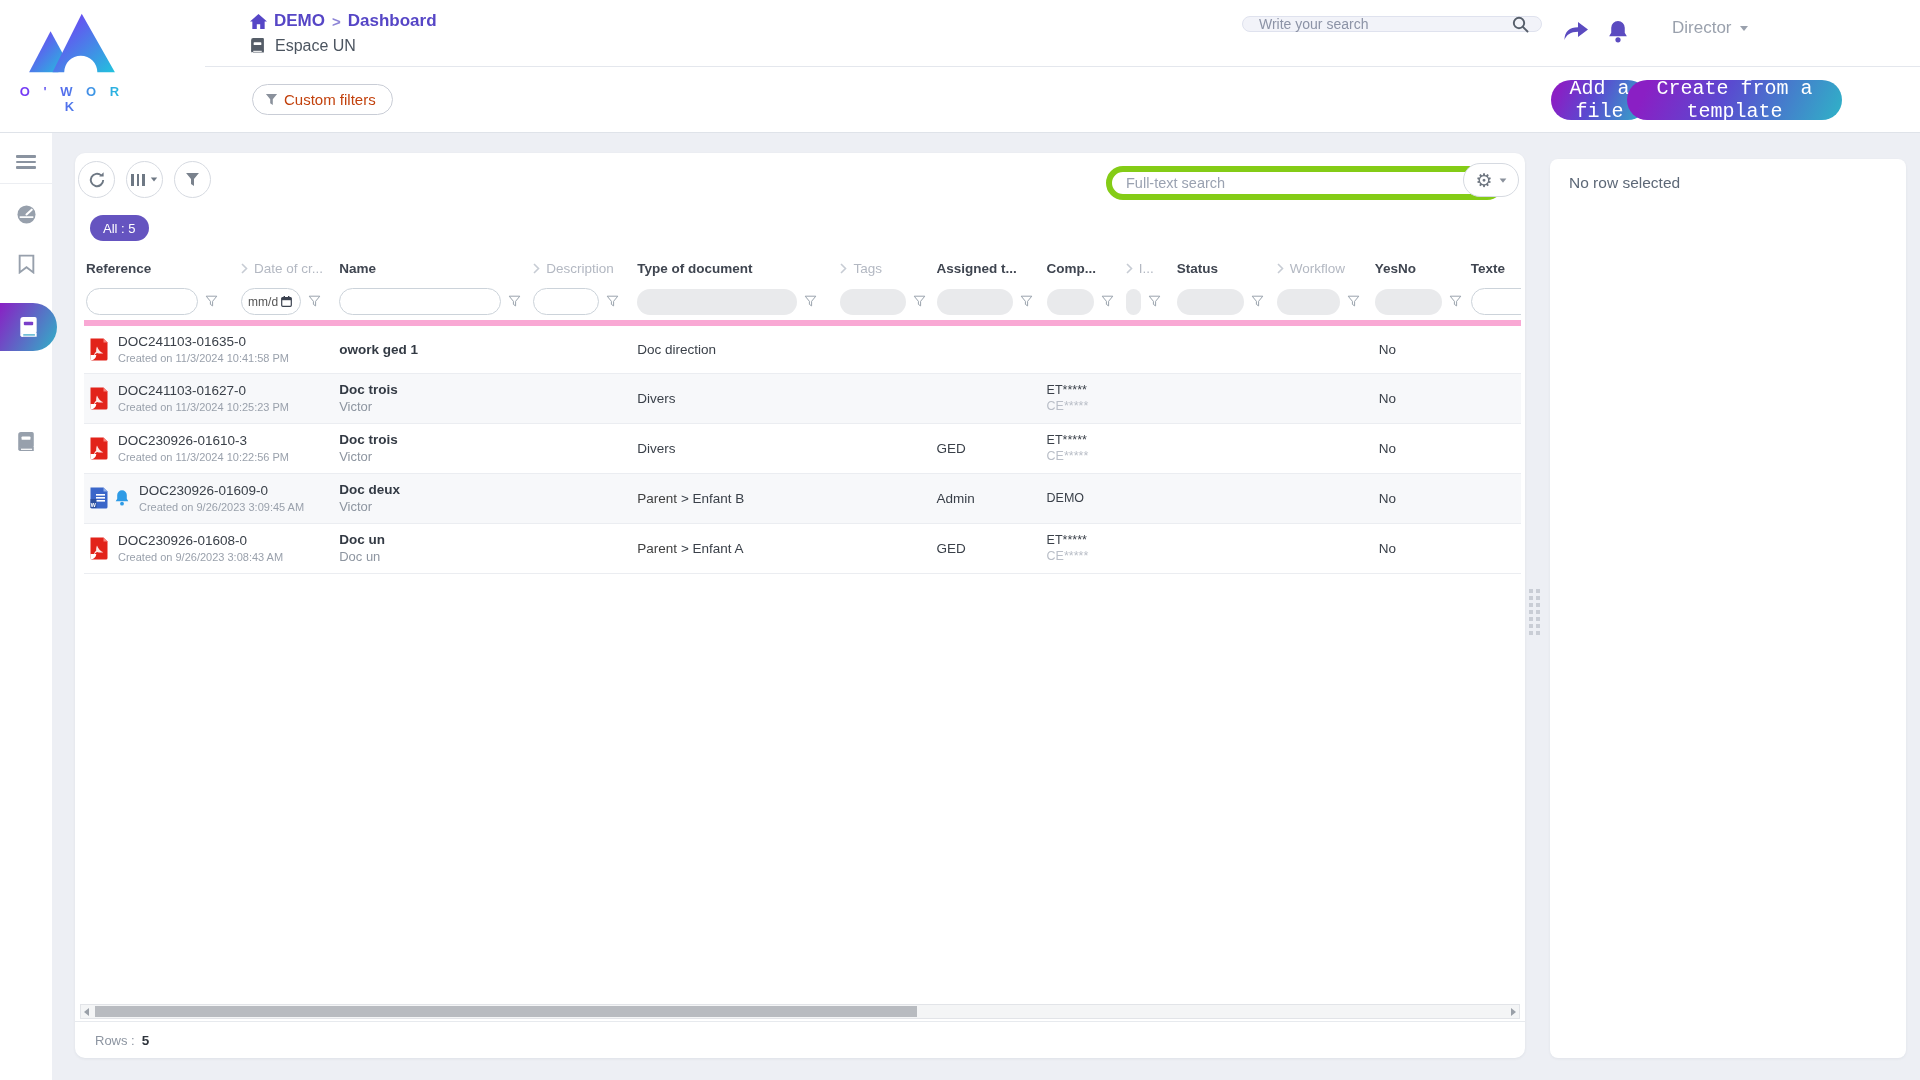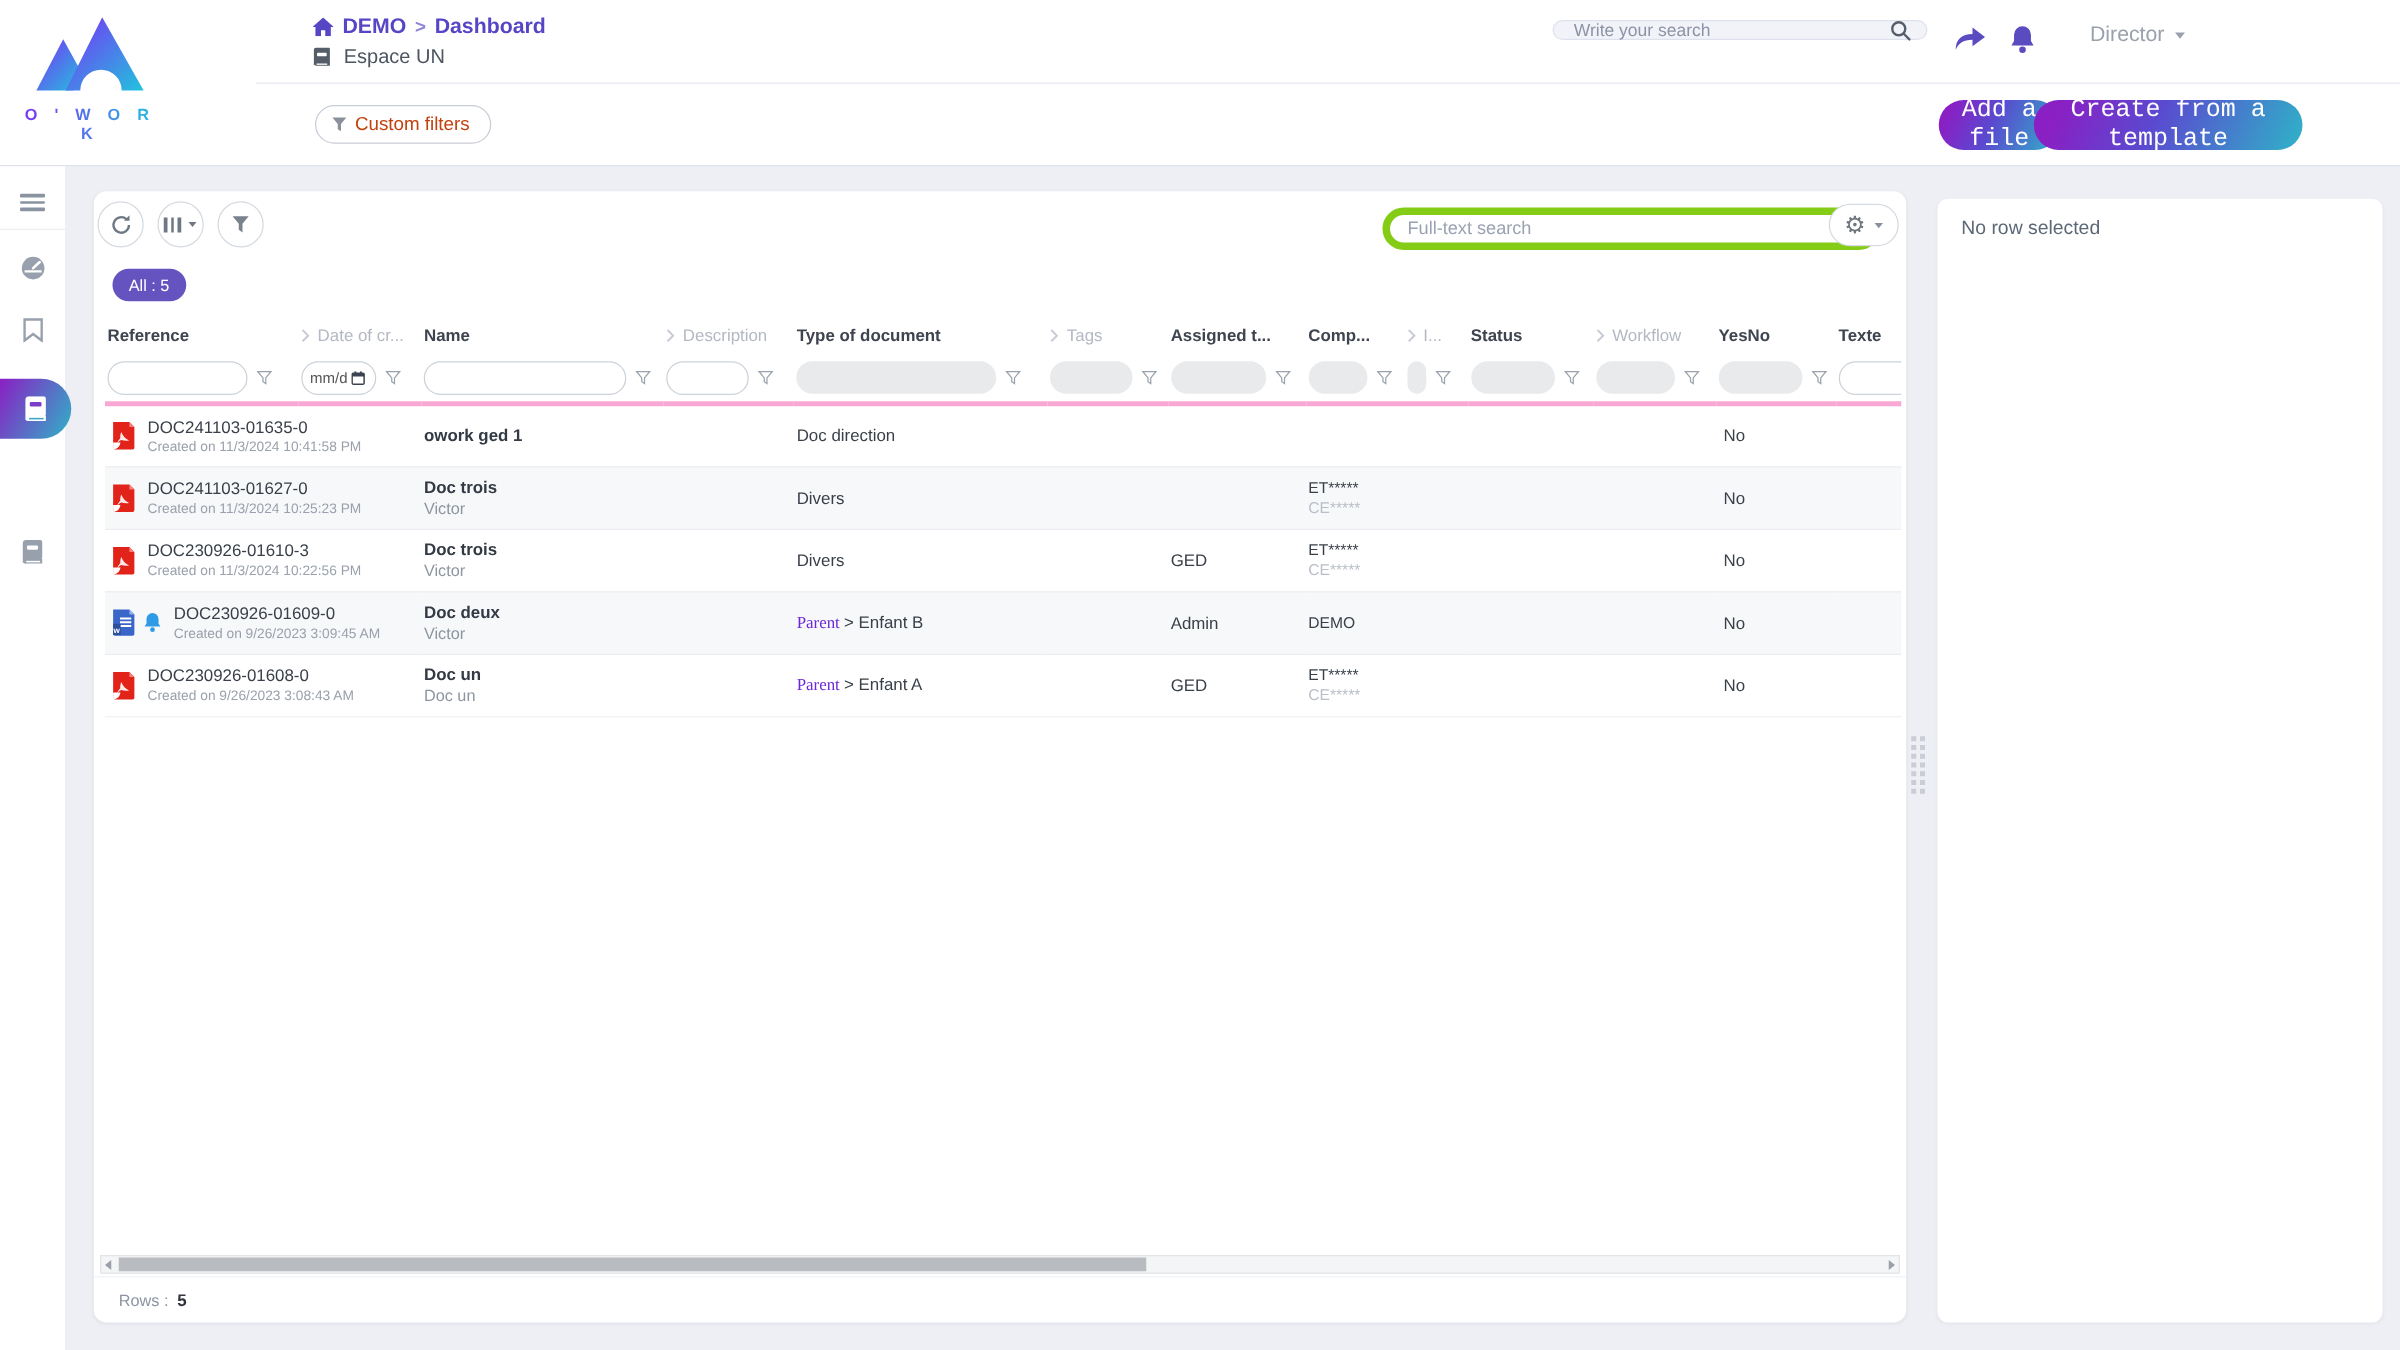--- a/index.html
+++ b/index.html
@@ -62,34 +62,34 @@
 
   .badge-all { position:absolute; left:15px; top:62px; height:26px; padding:0 13px; background:#6554c0; border-radius:13px; color:#fff; font-size:13px; display:flex; align-items:center; cursor:pointer; }
 
   .table-wrap { position:absolute; left:9px; top:100px; width:1437px; overflow:hidden; }
   table.grid { table-layout:fixed; width:1515px; border-collapse:collapse; }
   .grid th { text-align:left; font-size:13.5px; height:30px; vertical-align:middle; padding:0 0 0 2px; white-space:nowrap; overflow:hidden; cursor:pointer; }
   .grid th .hl { color:#3f4550; font-weight:bold; }
   .grid th.muted .hl { color:#b3b8c2; font-weight:normal; }
   .grid th .chev { margin-right:6px; vertical-align:-1px; }
   .grid td { vertical-align:middle; padding:0 0 0 2px; overflow:visible; white-space:nowrap; }
-  tr.filter-row td { height:40px; border-bottom:4px solid #f9a8d4; }
+  tr.filter-row td { height:40px; border-bottom:6px solid #f9a8d4; }
   .filt { display:flex; align-items:center; gap:7px; }
   .f-input { height:27px; border:1px solid #ccd3da; border-radius:14px; background:#fff; font-size:12px; color:#555; padding:0 8px; outline:none; font-family:inherit; }
   .f-date { height:27px; border:1px solid #ccd3da; border-radius:14px; background:#fff; display:flex; align-items:center; gap:3px; padding:0 6px; font-size:12px; color:#555; cursor:text; }
   .f-dis { height:26px; border-radius:13px; background:#e9eaec; }
   tr.data-row td { height:50px; border-bottom:1px solid #ebedf1; font-size:13.5px; color:#3a4049; }
   tr.data-row:nth-child(even) { background:#f7f8fa; }
   tr.data-row { cursor:pointer; }
   .cell-ref { display:flex; align-items:center; gap:9px; padding-left:3px; }
   .ref-no { font-size:13.5px; color:#3a4049; }
   .ref-created { font-size:11px; color:#9aa1ac; margin-top:3px; }
   .cell-name .nm { font-weight:bold; color:#333a44; }
   .cell-name .nm-sub { color:#8d95a0; font-size:13px; margin-top:2px; }
-  .type-parent { color:#6d28d9;font-family:Liberation Serif, serif; }
+  .type-parent { color:#404040; }
   .comp-main { font-size:12.5px; color:#3a4049; }
   .comp-sub { font-size:12.5px; color:#b9bec7; margin-top:2px; }
   .doc-ic { display:flex; align-items:center; gap:5px; flex:none; }
 
   .hscroll { position:absolute; left:5px; right:5px; top:851px; height:15px; background:#f4f5f6; border:1px solid #e2e4e8; display:flex; align-items:center; cursor:pointer; }
   .hs-thumb { position:absolute; left:14px; width:822px; top:1px; bottom:1px; background:#b8bbc0; }
   .hs-arrow { width:0; height:0; border-top:4px solid transparent; border-bottom:4px solid transparent; }
   .hs-left { margin-left:3px; border-right:5px solid #9aa0a8; }
   .hs-right { position:absolute; right:3px; border-left:5px solid #9aa0a8; }
 

